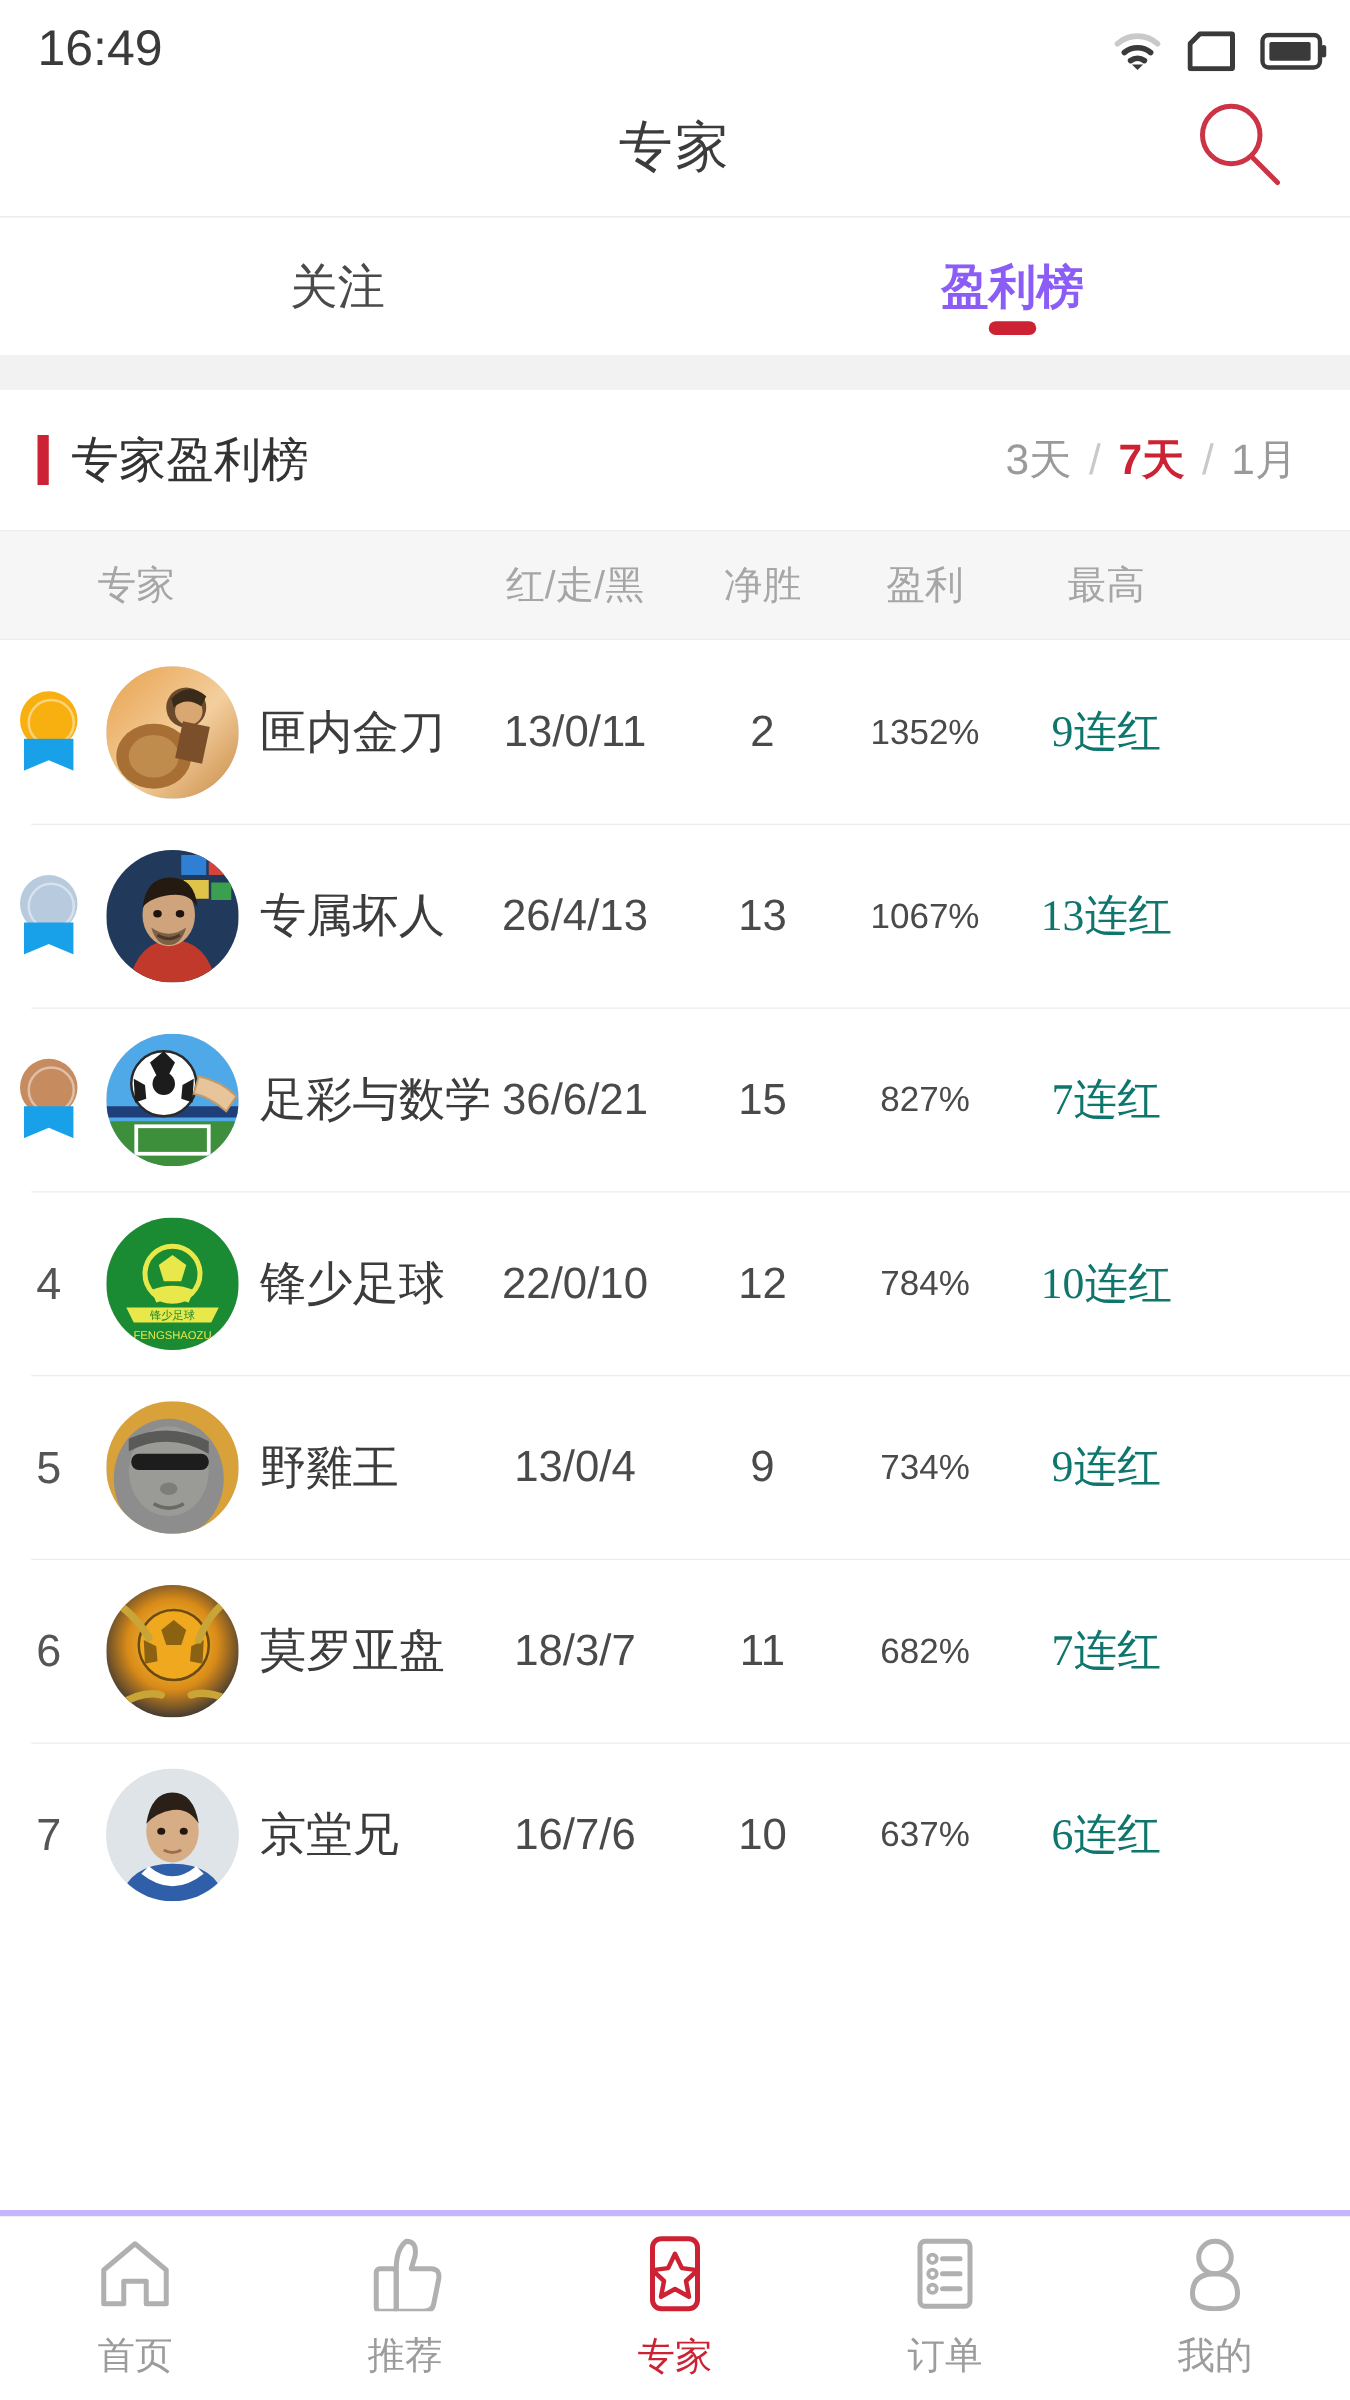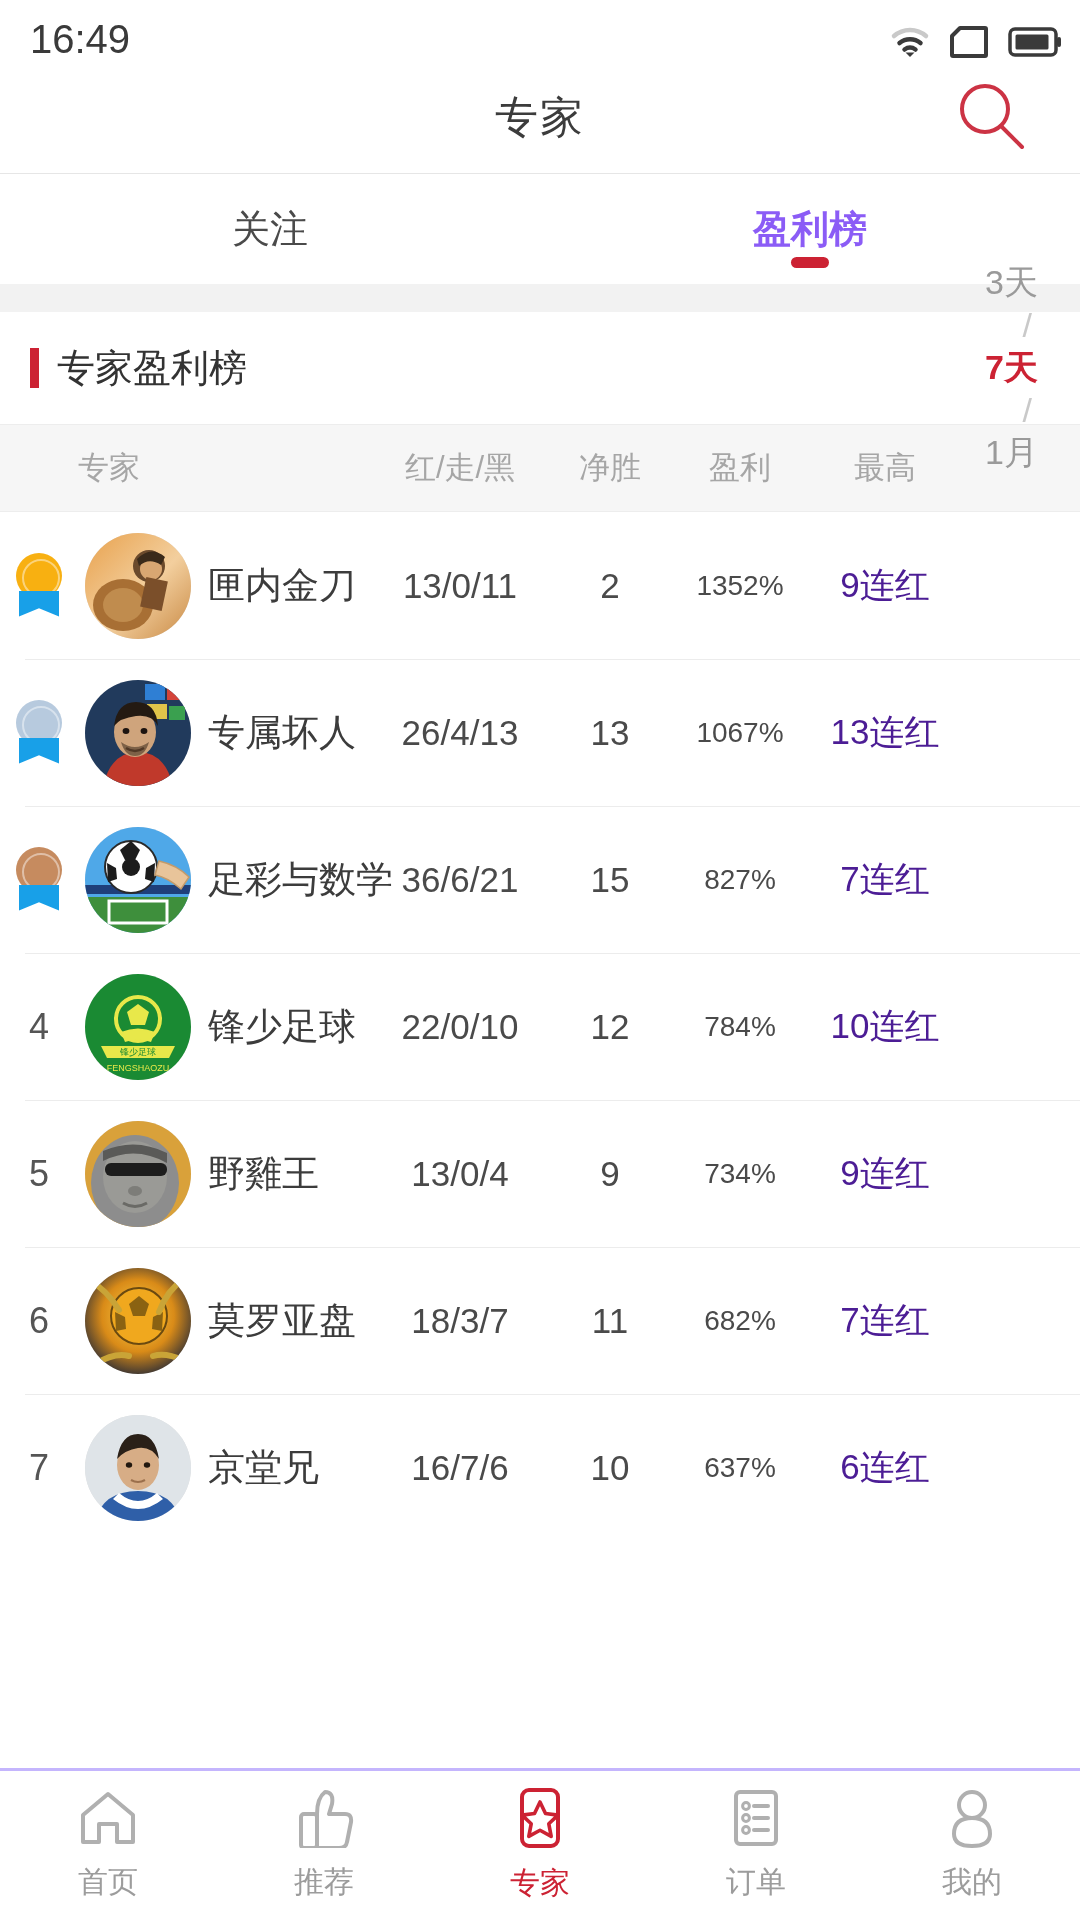--- a/index.html
+++ b/index.html
@@ -61,22 +61,22 @@
     justify-content:space-between; padding:0 38px 0 0;
     background:#fff;
     margin-left:30px;
   }
   .section-title-wrap { display:flex; align-items:center; }
   .section-accent {
     width:9px; height:40px; background:#cc2233; margin-right:18px;
   }
   .section-title { font-size:38px; color:#333; }
   .range-filter {
-    display:flex; align-items:flex-end;
-    font-size:34px; color:#9a9a9a; gap:0;flex-direction:column;
+    display:flex; align-items:center;
+    font-size:34px; color:#9a9a9a; gap:0;
   }
   .range-opt { padding:0 4px; }
   .range-opt.active { color:#cc2233; font-weight:bold; }
   .range-sep { color:#c9c9c9; padding:0 10px; }
 
   
   .table-head {
     height:88px; background:#f6f6f6;
     border-top:1px solid #ededed; border-bottom:1px solid #ededed;
     display:flex; align-items:center;
@@ -131,26 +131,26 @@
   }
   .avatar svg { display:block; width:106px; height:106px; }
 
   .name-cell {
     width:172px; padding-left:10px;
     font-size:37px; color:#3c3c3c; white-space:nowrap;
   }
   .c-rwb    { width:180px; text-align:center; font-size:35px; color:#4a4a4a; }
   .c-net    { width:120px; text-align:center; font-size:35px; color:#4a4a4a; }
   .c-profit { width:140px; text-align:center; font-size:28px; color:#4a4a4a; }
-  .c-best   { width:150px; text-align:center; font-size:35px; color:#4c1d95; }
+  .c-best   { width:150px; text-align:center; font-size:35px; color:#0f766e;font-family:Liberation Serif, serif; }
 
   
   .bottomnav {
     position:absolute; left:0; bottom:0; width:1080px; height:152px;
-    background:#fff; border-top:3px solid #c4b5fd;
+    background:#fff; border-top:5px solid #c4b5fd;
     display:flex; align-items:center;
   }
   .nav-item {
     flex:1; display:flex; flex-direction:column;
     align-items:center; justify-content:center; gap:10px;
   }
   .nav-label { font-size:30px; color:#9c9c9c; }
   .nav-item.active .nav-label { color:#cc2233; }
 </style>
 </head>

